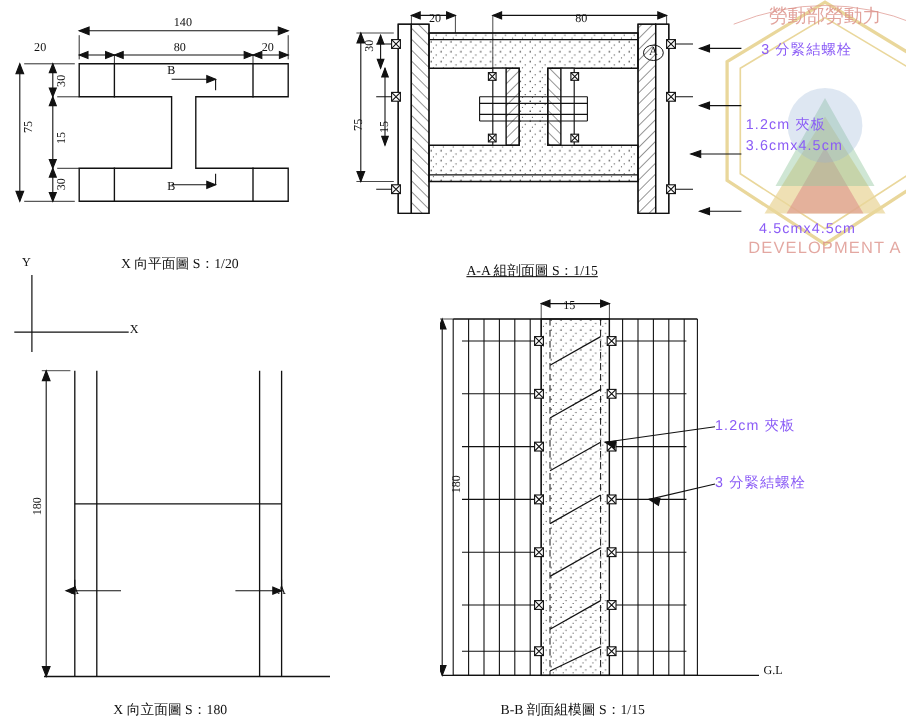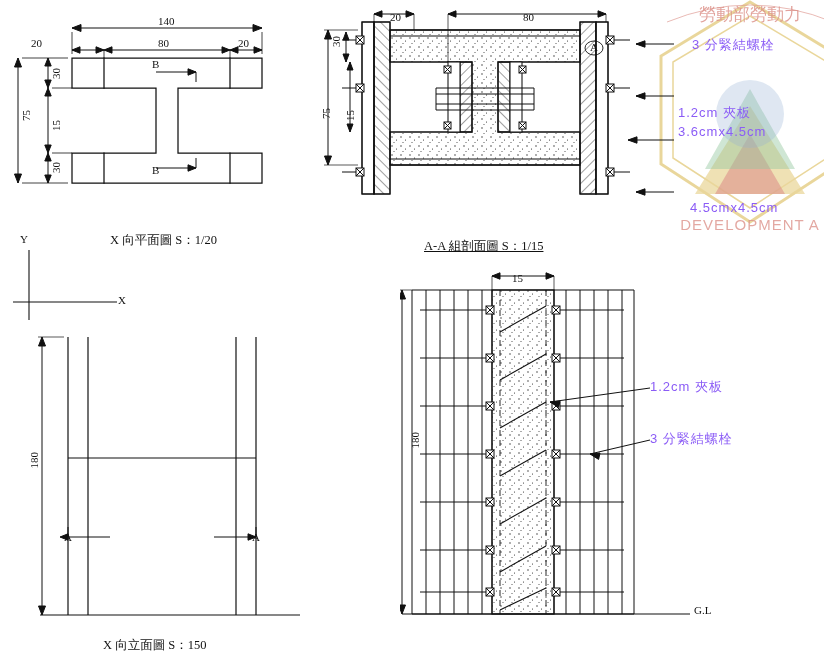--- a/index.html
+++ b/index.html
@@ -340,21 +340,21 @@
       <path d="M68 212 L68 202"></path>
       <path d="M68 212 l8 -3.2 v6.4 z" transform="translate(-8,0) scale(1,1)"></path>
       <path d="M214 212 L256 212"></path>
       <path d="M256 212 L256 202"></path>
       <path d="M256 212 l-8 -3.2 v6.4 z"></path>
     </g>
   </svg>
   <div class="abs lbl vert" style="left:28px; top:452px;">180</div>
   <div class="abs lbl" style="left:64px; top:531px;">A</div>
   <div class="abs lbl" style="left:252px; top:531px;">A</div>
-  <div class="abs cap" style="left:103px; top:637px;">X 向立面圖 S：150</div>
+  <div class="abs cap" style="left:103px; top:637px;">X 向立面圖 S：180</div>
 
   <svg class="abs" style="left:400px; top:262px;" width="330" height="380" viewBox="0 0 330 380">
     <defs>
       <pattern id="concr2" width="9" height="9" patternUnits="userSpaceOnUse">
         <circle cx="2" cy="2" r="0.7" fill="#222"></circle>
         <circle cx="6.5" cy="5" r="0.55" fill="#222"></circle>
         <circle cx="4" cy="7.6" r="0.5" fill="#222"></circle>
       </pattern>
     </defs>
 
@@ -480,14 +480,15 @@
       <path d="M150 140 l10 -1.0 l-1.4 6.4 z"></path>
       <path d="M190 192 L250 178"></path>
       <path d="M190 192 l10 -1.0 l-1.4 6.4 z"></path>
     </g>
   </svg>
   <div class="abs lbl" style="left:512px; top:272px;">15</div>
   <div class="abs lbl vert" style="left:409px; top:432px;">180</div>
   <div class="abs lbl-cn" style="left:650px; top:378px;">1.2cm 夾板</div>
   <div class="abs lbl-cn" style="left:650px; top:430px;">3 分緊結螺栓</div>
   <div class="abs lbl" style="left:658px; top:604px;margin-left:36px;">G.L</div>
+  <div class="abs cap" style="left:455px; top:637px;">B-B 剖面組模圖 S：1/15</div>
 
 </div>
 
 </body></html>

